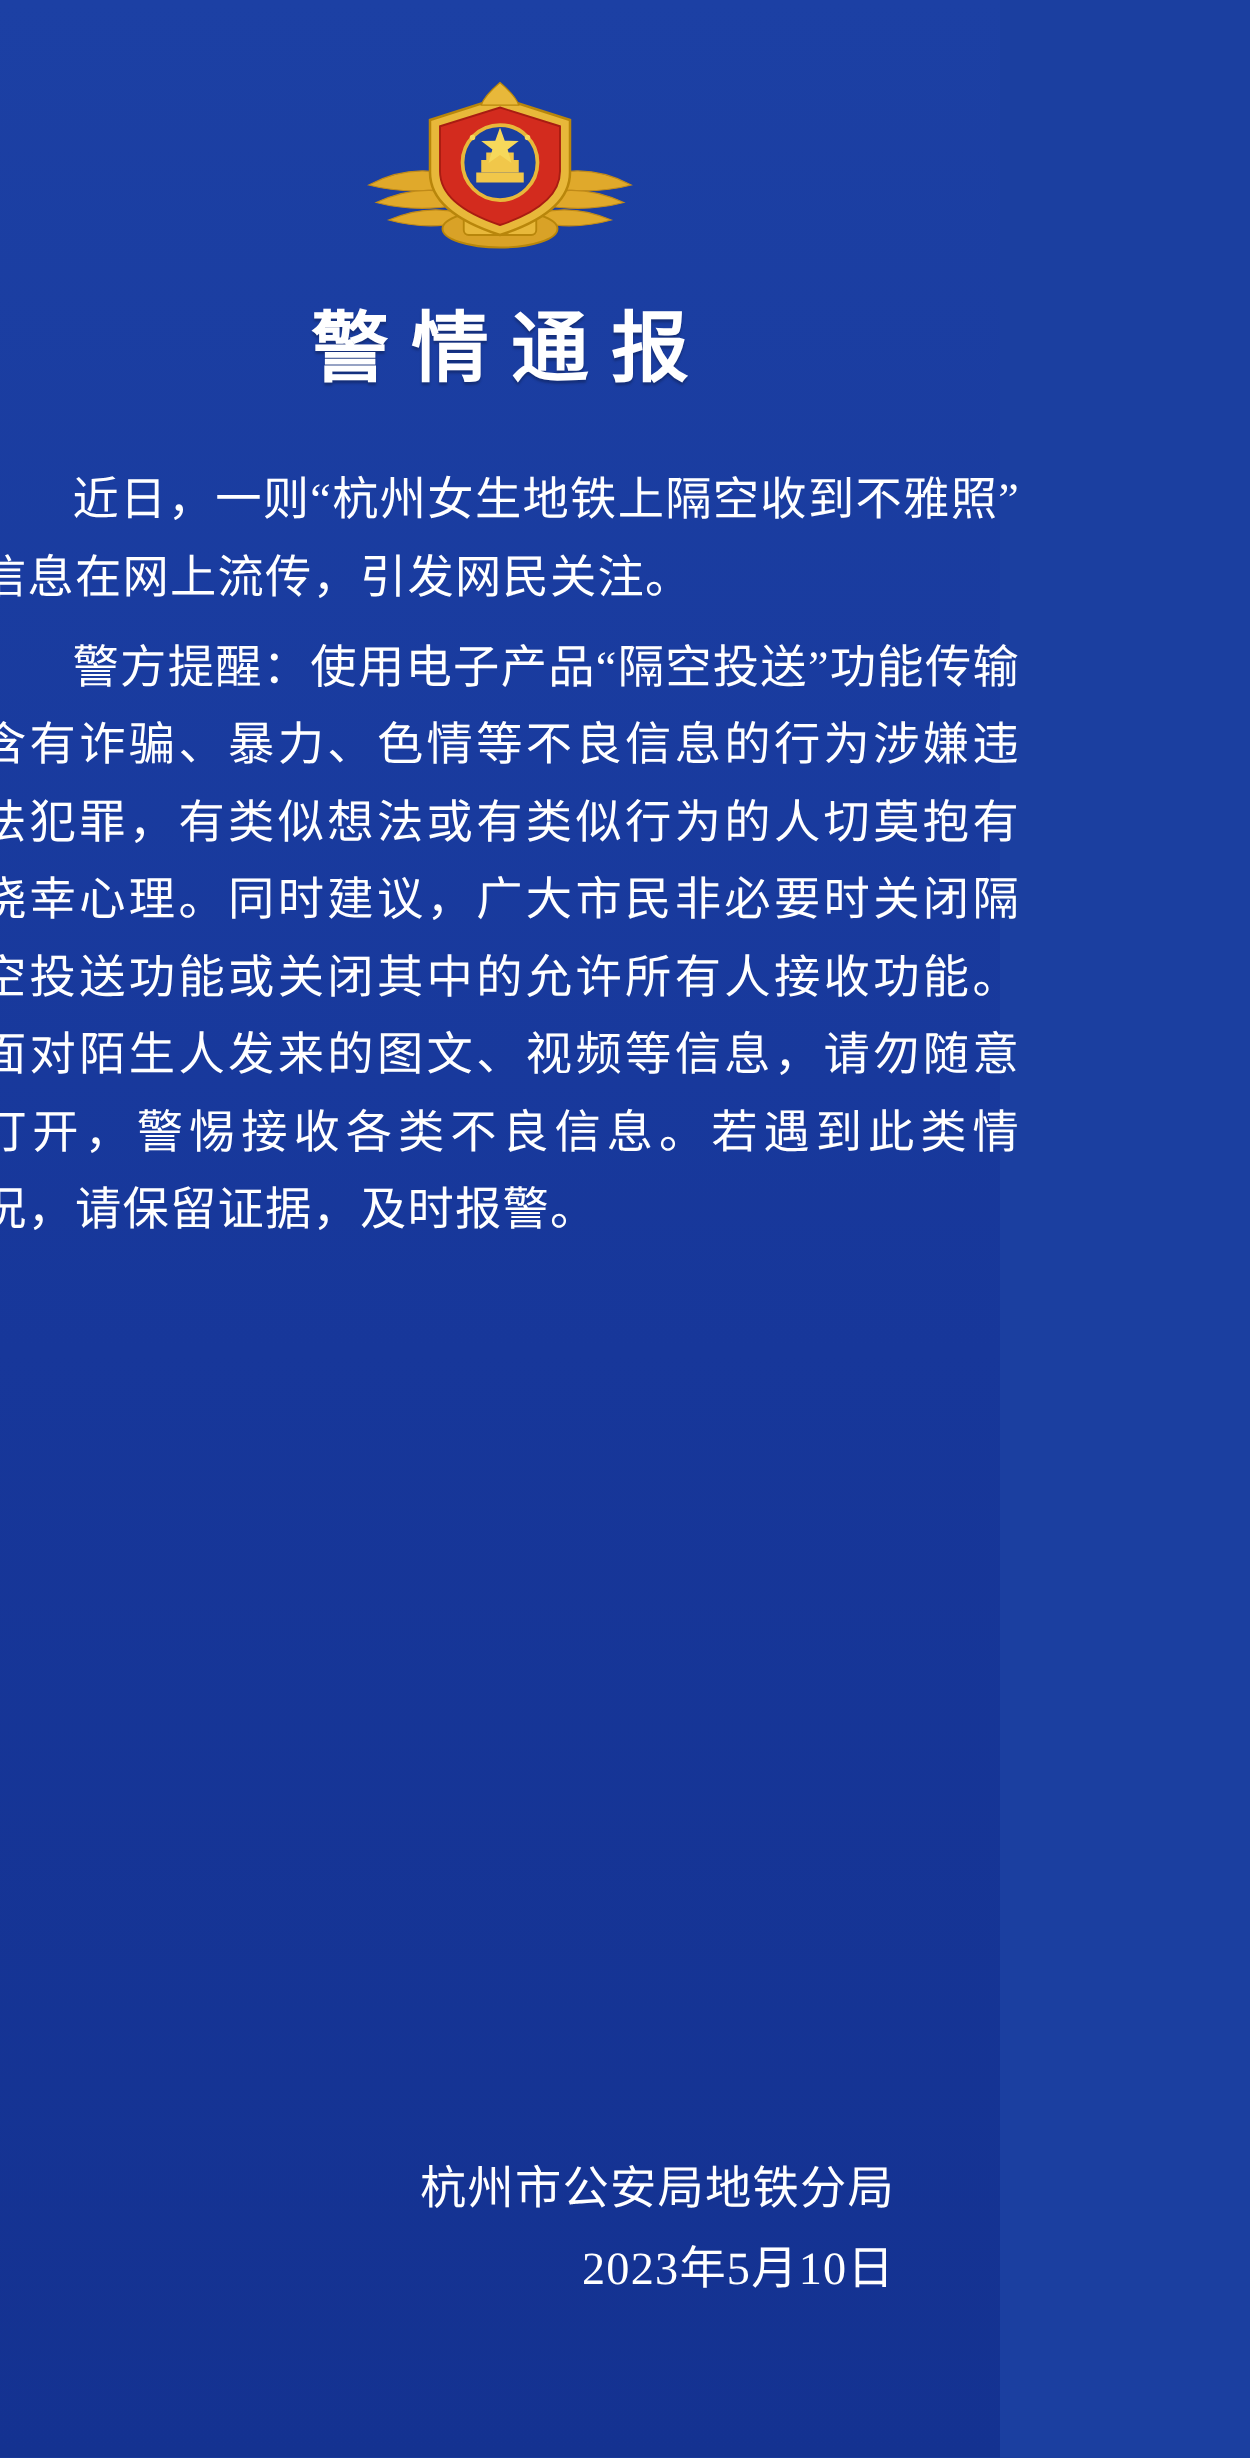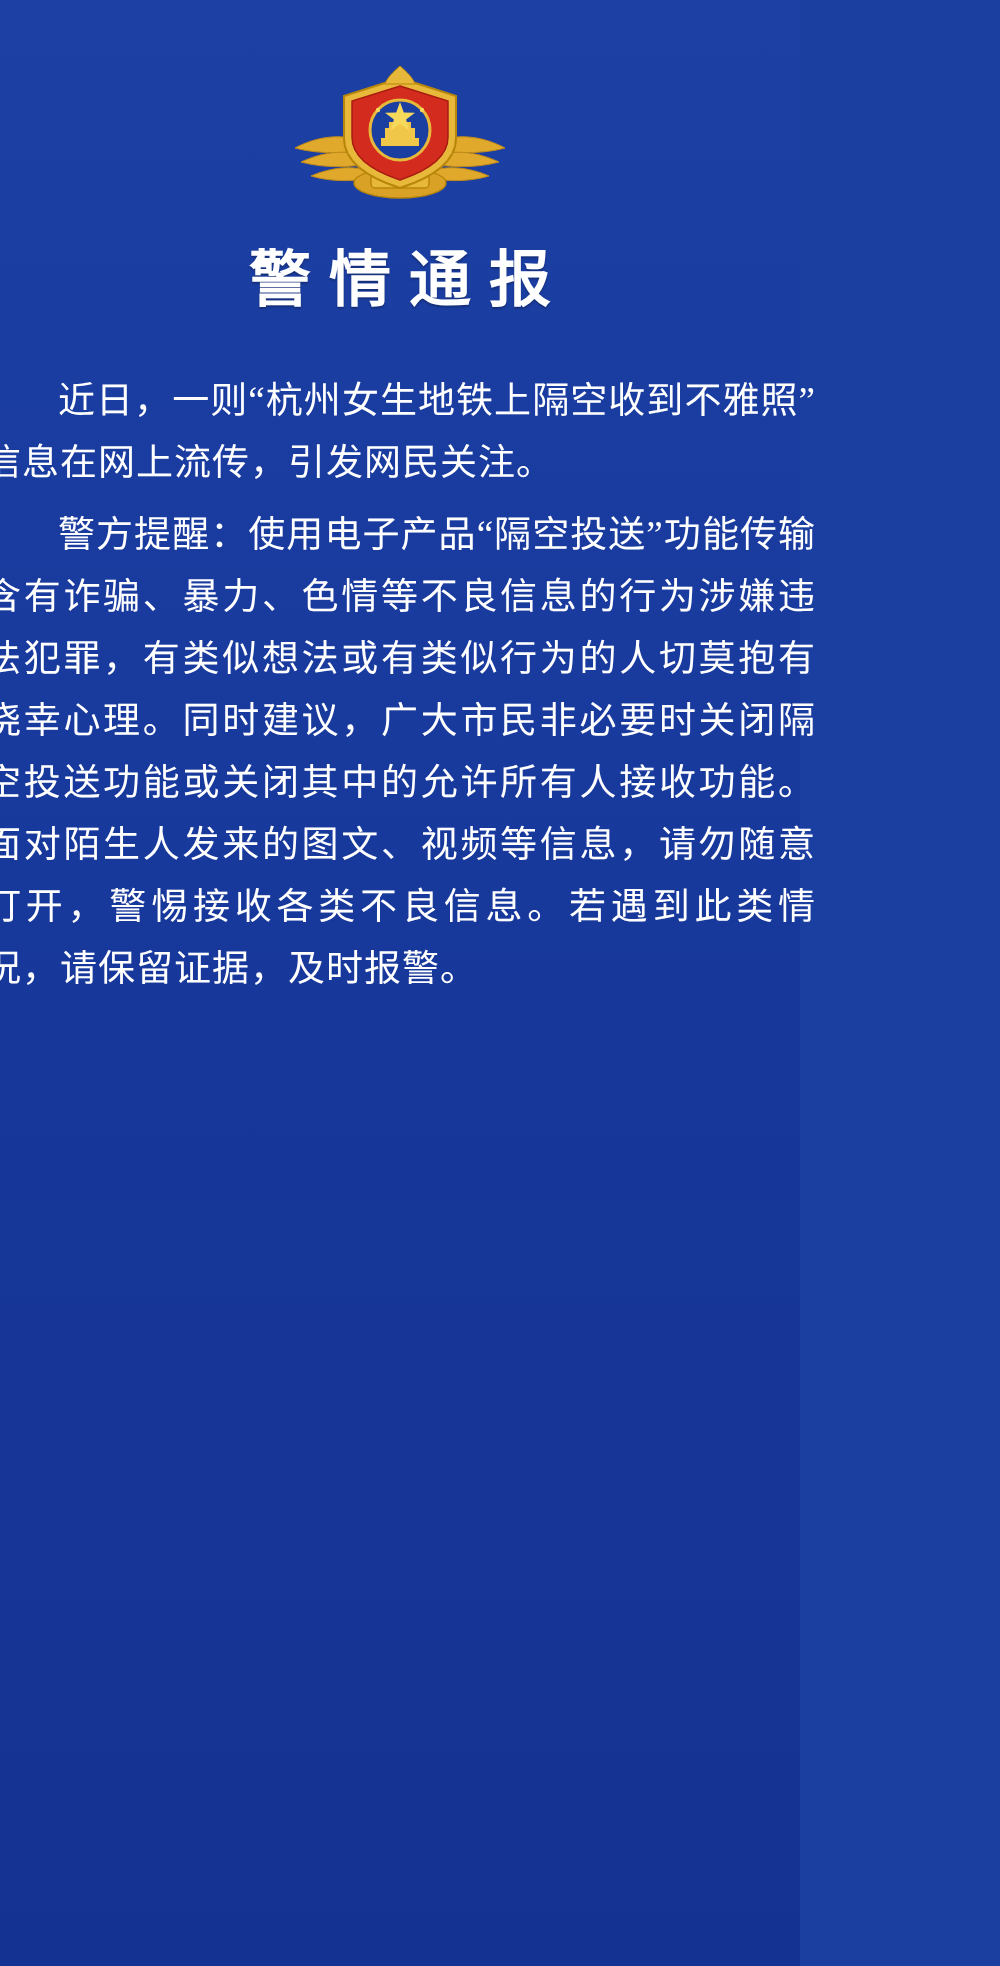--- a/index.html
+++ b/index.html
@@ -118,14 +118,18 @@
     </svg>
   </div>
 
   <div class="title">警情通报</div>
 
   <div class="body-text">
     <p>近日，一则“杭州女生地铁上隔空收到不雅照”信息在网上流传，引发网民关注。</p>
     <p>警方提醒：使用电子产品“隔空投送”功能传输含有诈骗、暴力、色情等不良信息的行为涉嫌违法犯罪，有类似想法或有类似行为的人切莫抱有侥幸心理。同时建议，广大市民非必要时关闭隔空投送功能或关闭其中的允许所有人接收功能。面对陌生人发来的图文、视频等信息，请勿随意打开，警惕接收各类不良信息。若遇到此类情况，请保留证据，及时报警。</p>
   </div>
 
+  <div class="signature">
+    <div>杭州市公安局地铁分局</div>
+    <div>2023年5月10日</div>
+  </div>
 
 </div>
 
 </body></html>

